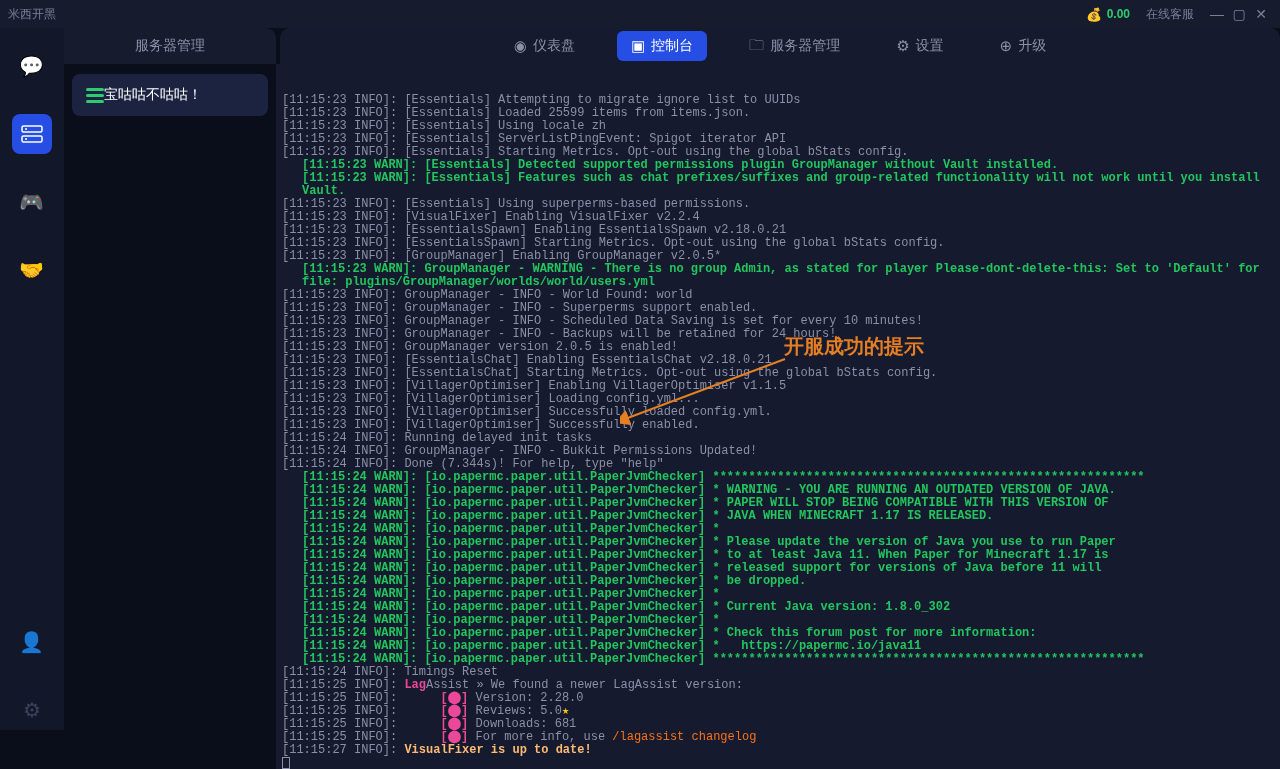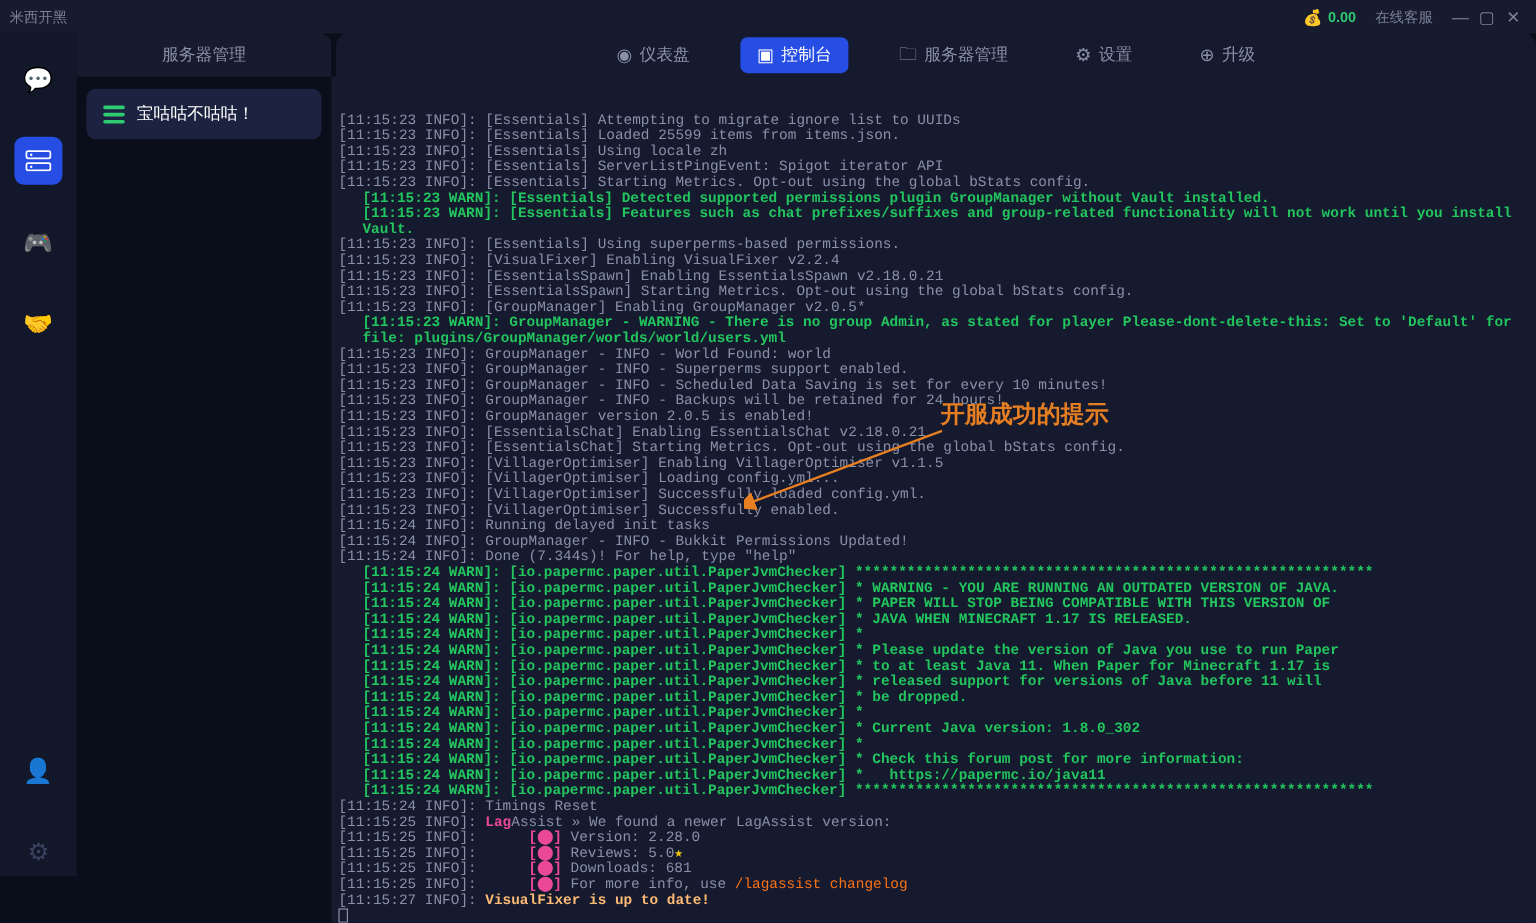--- a/index.html
+++ b/index.html
@@ -117,21 +117,20 @@
   width: 212px;
   padding: 10px 8px;
   background: transparent;
 }
 .server-card {
   background: #1b2340;
   border-radius: 8px;
   padding: 12px 14px;
   display: flex;
   align-items: center;
-  gap: 10px;
   cursor: pointer;
 }
 .server-card-bars {
   display: flex;
   flex-direction: column;
   gap: 3px;
 }
 .server-card-bars span {
   display: block;
   width: 18px;

